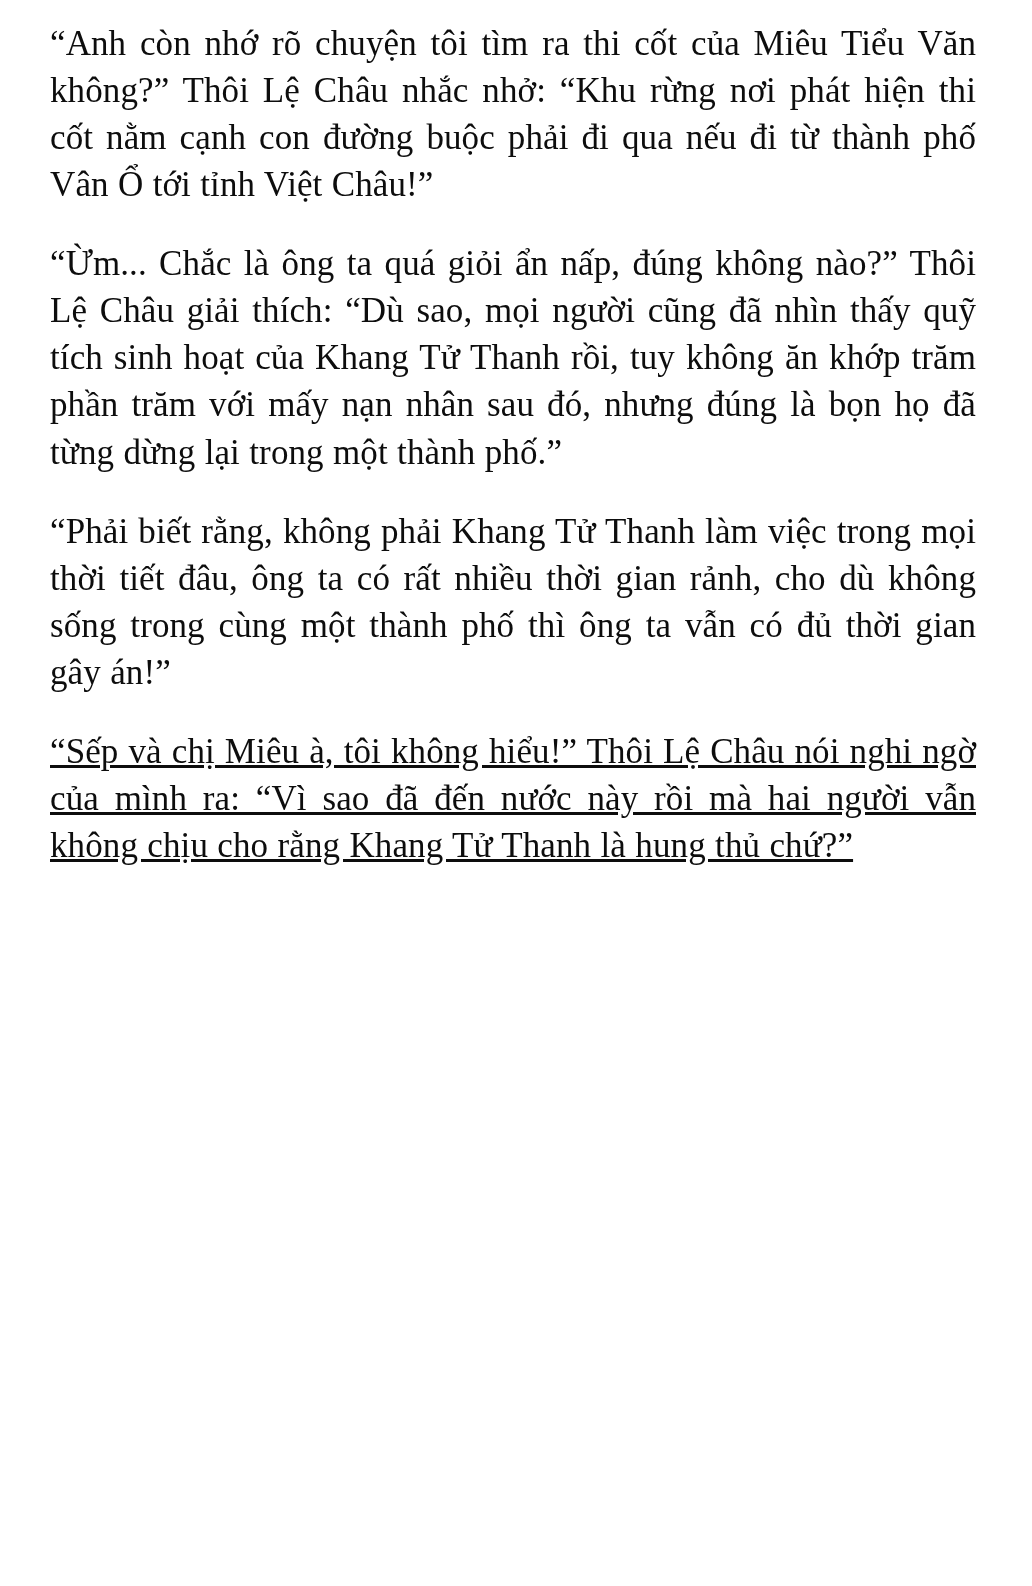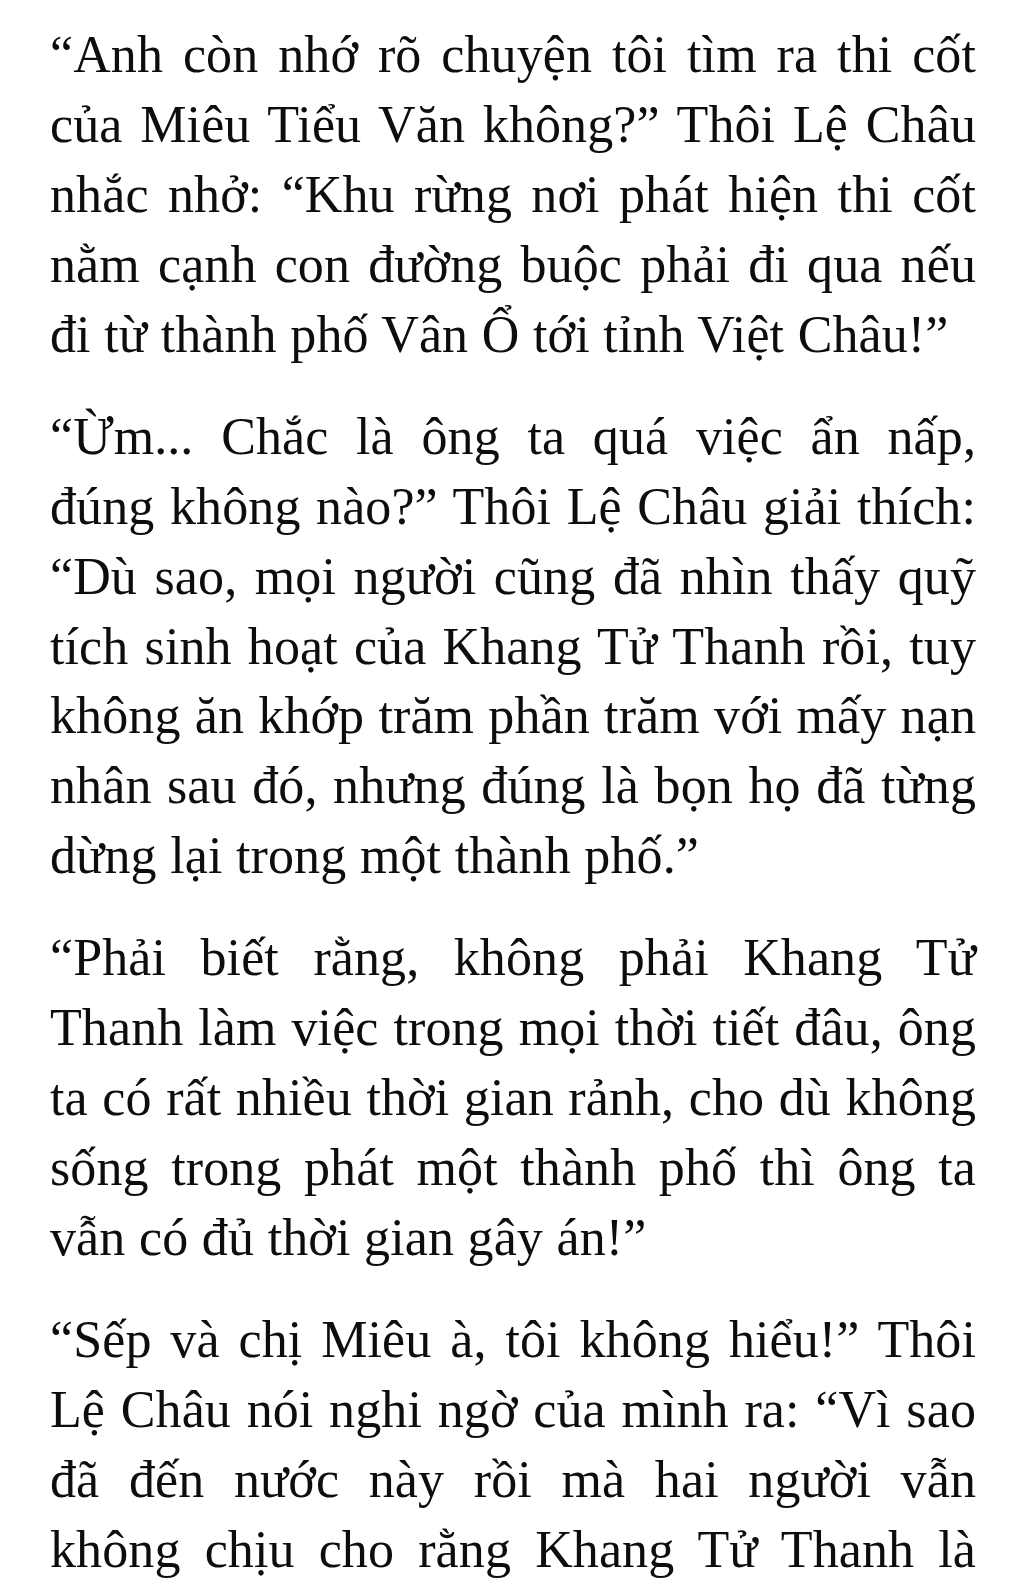--- a/index.html
+++ b/index.html
@@ -15,33 +15,34 @@
     overflow: hidden;
   }
   .page {
     box-sizing: border-box;
     width: 1032px;
     height: 1586px;
     padding: 20px 56px 0 50px;
     background: #ffffff;
   }
   .para {
-    font-size: 52px;
+    font-size: 35px;
     line-height: 1.345;
     text-align: justify;
     text-justify: inter-word;
     margin: 0 0 32px 0;
     letter-spacing: 0.1px;
     word-spacing: 0.5px;
   }
   .para:last-child {
     margin-bottom: 8px;
+    text-decoration: underline;
   }
 </style>
 </head>
 <body>
 
 <div class="page">
   <p class="para">“Anh còn nhớ rõ chuyện tôi tìm ra thi cốt của Miêu Tiểu Văn không?” Thôi Lệ Châu nhắc nhở: “Khu rừng nơi phát hiện thi cốt nằm cạnh con đường buộc phải đi qua nếu đi từ thành phố Vân Ổ tới tỉnh Việt Châu!”</p>
-  <p class="para">“Ừm... Chắc là ông ta quá việc ẩn nấp, đúng không nào?” Thôi Lệ Châu giải thích: “Dù sao, mọi người cũng đã nhìn thấy quỹ tích sinh hoạt của Khang Tử Thanh rồi, tuy không ăn khớp trăm phần trăm với mấy nạn nhân sau đó, nhưng đúng là bọn họ đã từng dừng lại trong một thành phố.”</p>
-  <p class="para">“Phải biết rằng, không phải Khang Tử Thanh làm việc trong mọi thời tiết đâu, ông ta có rất nhiều thời gian rảnh, cho dù không sống trong phát một thành phố thì ông ta vẫn có đủ thời gian gây án!”</p>
+  <p class="para">“Ừm... Chắc là ông ta quá giỏi ẩn nấp, đúng không nào?” Thôi Lệ Châu giải thích: “Dù sao, mọi người cũng đã nhìn thấy quỹ tích sinh hoạt của Khang Tử Thanh rồi, tuy không ăn khớp trăm phần trăm với mấy nạn nhân sau đó, nhưng đúng là bọn họ đã từng dừng lại trong một thành phố.”</p>
+  <p class="para">“Phải biết rằng, không phải Khang Tử Thanh làm việc trong mọi thời tiết đâu, ông ta có rất nhiều thời gian rảnh, cho dù không sống trong cùng một thành phố thì ông ta vẫn có đủ thời gian gây án!”</p>
   <p class="para">“Sếp và chị Miêu à, tôi không hiểu!” Thôi Lệ Châu nói nghi ngờ của mình ra: “Vì sao đã đến nước này rồi mà hai người vẫn không chịu cho rằng Khang Tử Thanh là hung thủ chứ?”</p>
 </div>
 
 </body></html>

